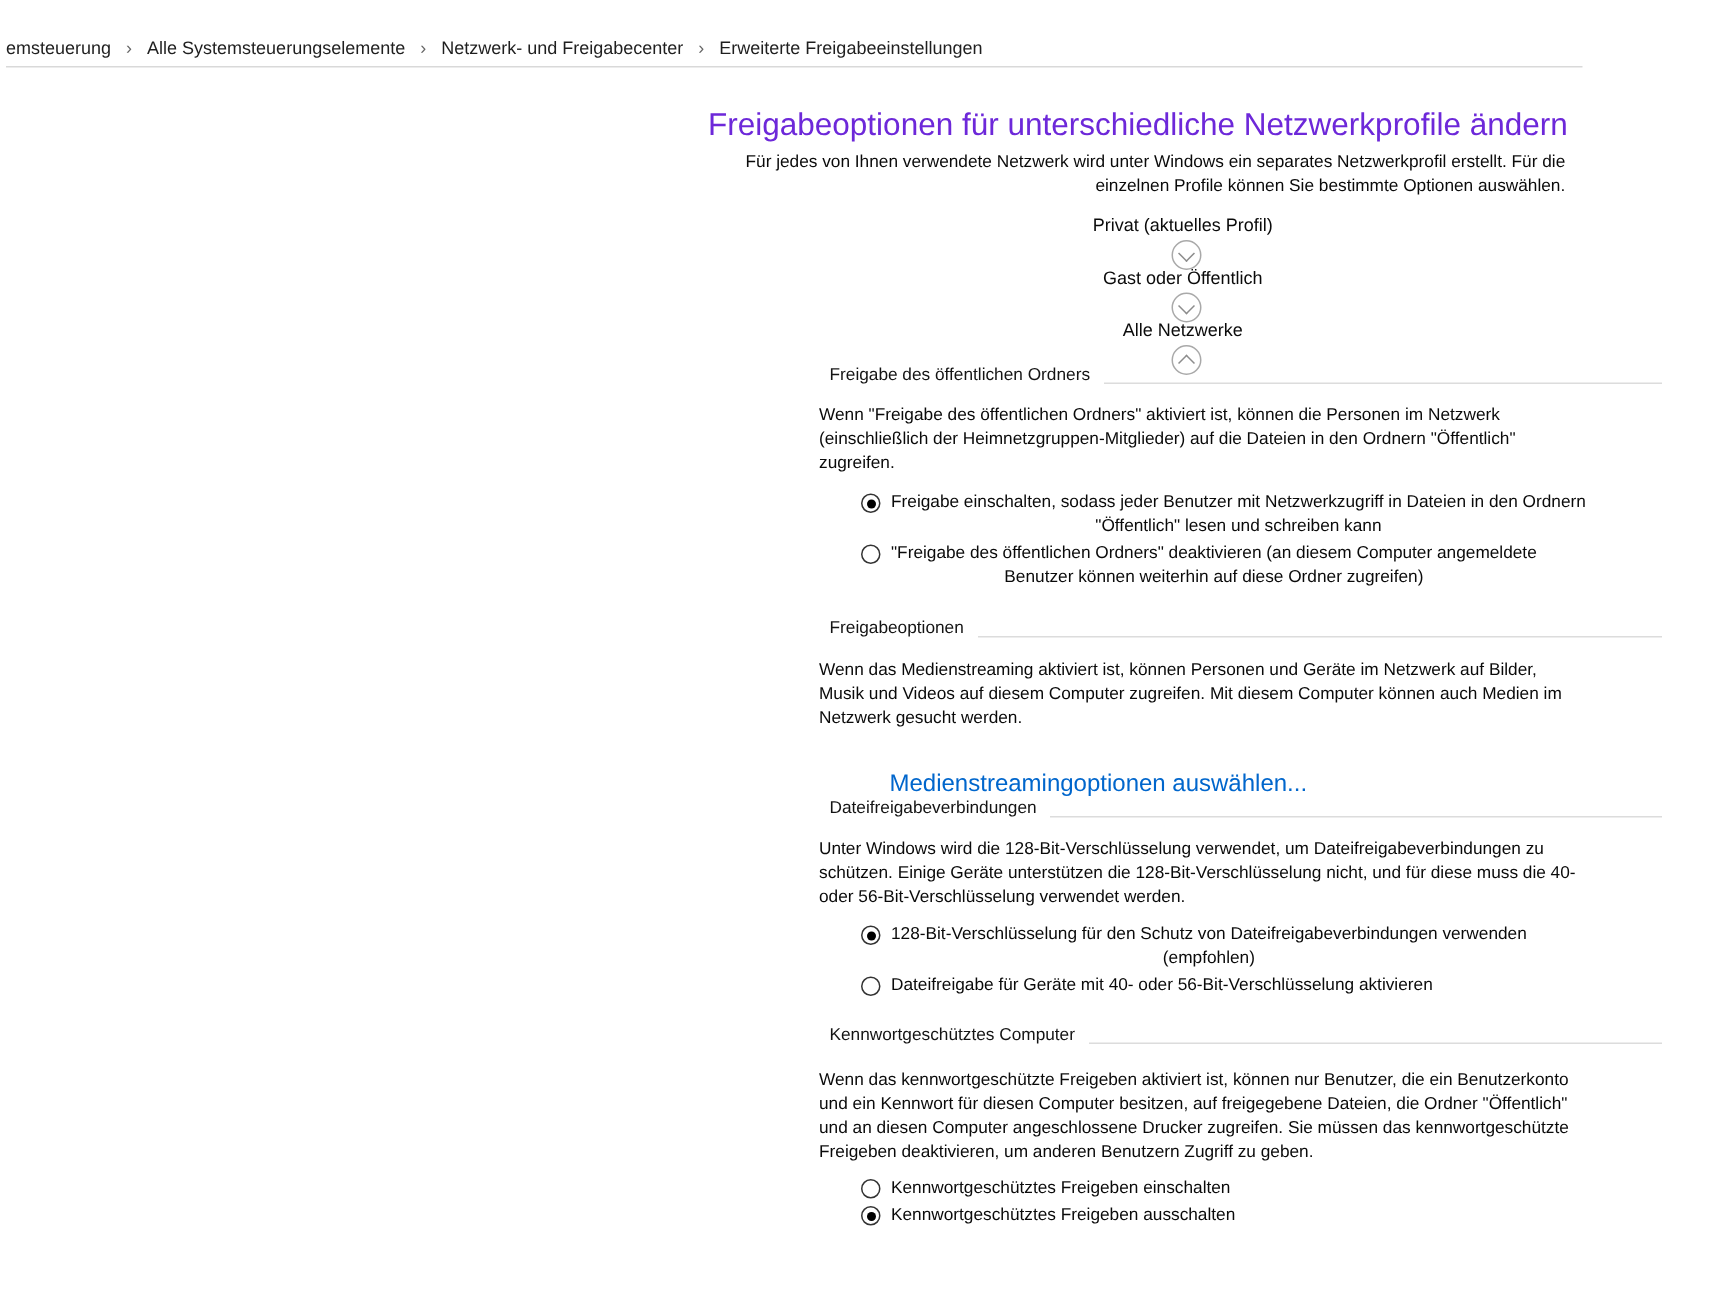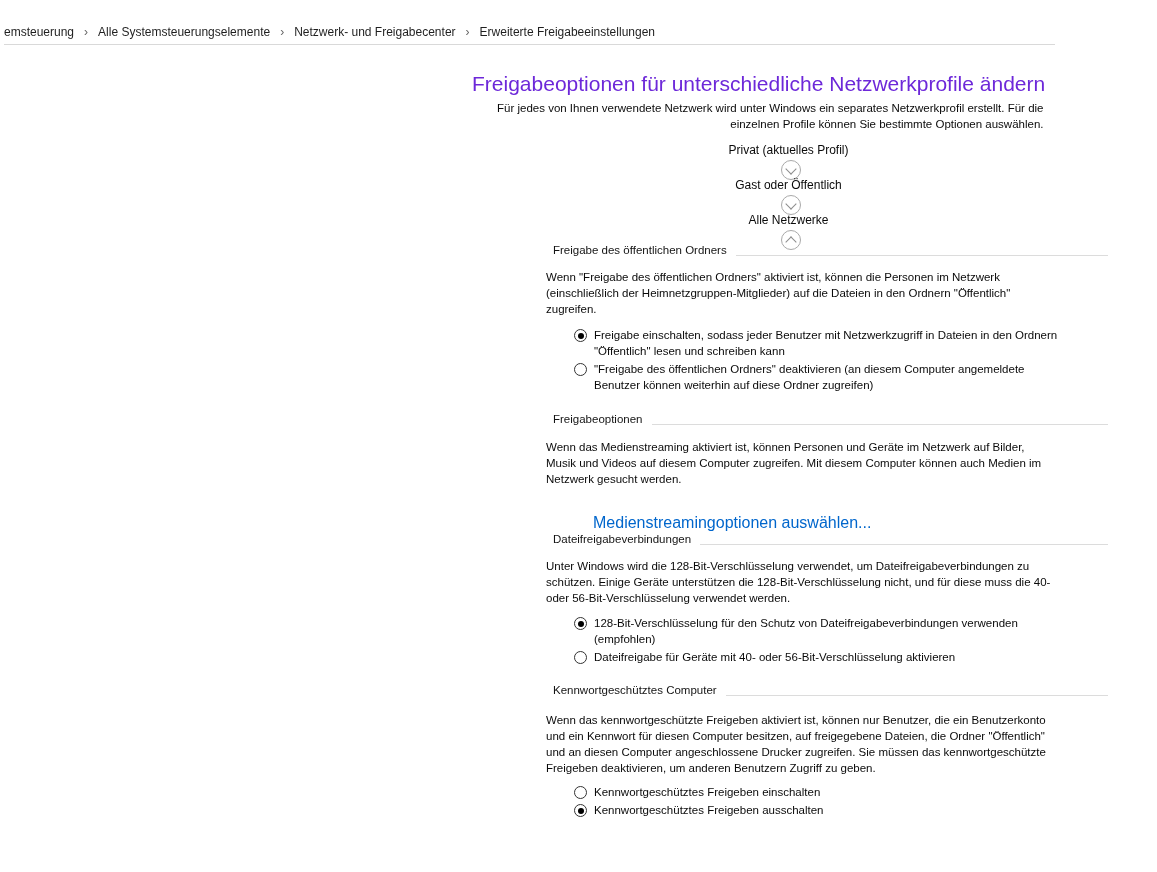--- a/index.html
+++ b/index.html
@@ -39,21 +39,21 @@
   .collapsed .chev { transform:rotate(45deg); margin-top:-3px; }
   .expanded  .chev { transform:rotate(-135deg); margin-top:3px; }
 
   .subheader { left:553px; width:555px; height:16px; display:flex;
     align-items:flex-end; }
   .subheader-label { font-size:11.5px; color:#141414; white-space:nowrap; }
   .para { left:546px; width:548px; font-size:11.5px; line-height:16px;
     white-space:pre-line; color:#0a0a0a; }
 
   .radio-row { left:574px; display:flex; align-items:flex-start;
-    cursor:default; }
+    cursor:default;text-align:center; }
   .radio { width:13px; height:13px; border-radius:50%;
     border:1px solid #333333; background:#fff; flex:0 0 auto;
     margin:2px 7px 0 0; position:relative; }
   .radio.checked::after { content:""; position:absolute; left:2.5px; top:2.5px;
     width:6px; height:6px; border-radius:50%; background:#000; }
   .radio-label { font-size:11.5px; line-height:16px; white-space:pre-line;
     color:#0a0a0a; }
 
   .link { left:593px; font-size:16px; color:#0066cc; white-space:nowrap;
     cursor:pointer;margin-top:16px; }

